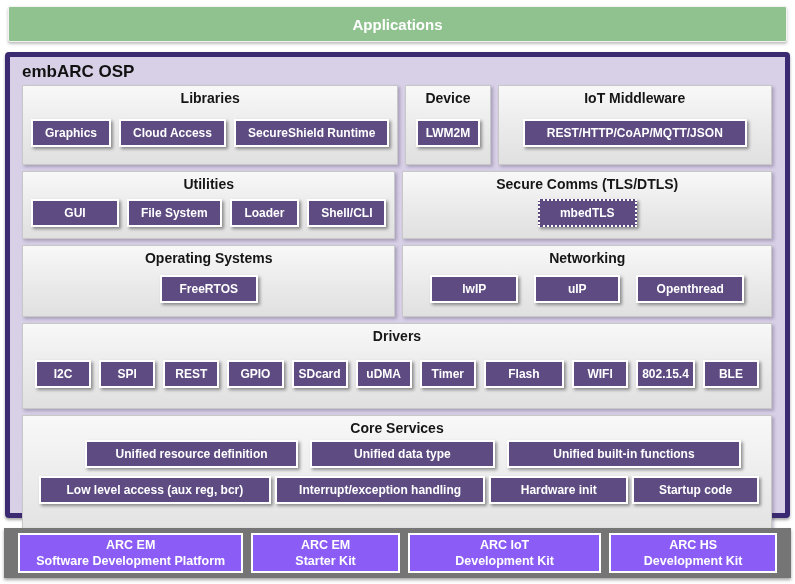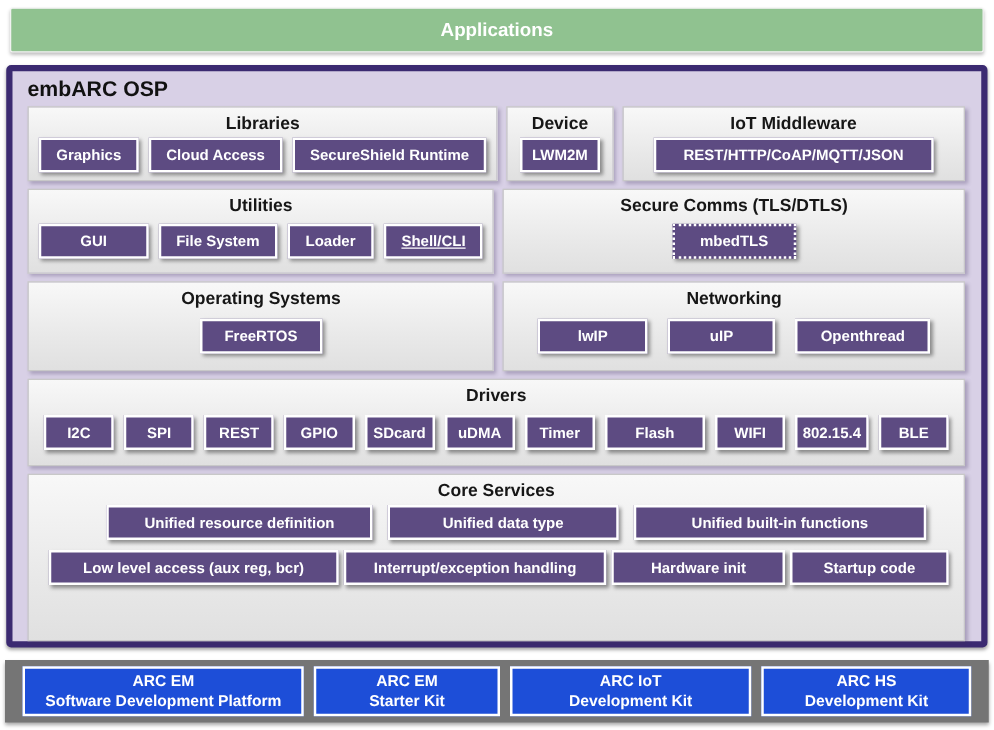--- a/index.html
+++ b/index.html
@@ -33,37 +33,37 @@
   .chip.dashed{border:2px dotted #ffffff;}
 
   
   .cs-rows{display:flex;flex-direction:column;gap:8px;flex:1;padding:2px 0 10px;}
   .cs-row{display:flex;}
 
   
   .hw-bar{position:absolute;left:4px;top:528px;width:787px;height:50px;box-sizing:border-box;
     background:#757575;box-shadow:0 2px 3px rgba(0,0,0,0.35);
     display:flex;gap:8px;padding:5px 14px;}
-  .kit{box-sizing:border-box;background:#1d4ed8;border:2px solid #ffffff;color:#ffffff;
+  .kit{box-sizing:border-box;background:#8b5cf6;border:2px solid #ffffff;color:#ffffff;
     font-weight:bold;font-size:12.5px;line-height:1.3;text-align:center;
     display:flex;flex-direction:column;justify-content:center;white-space:nowrap;}
 </style>
 </head>
 <body>
 
 <div class="canvas">
 
   <div class="apps-bar">Applications</div>
 
   <div class="osp">
     <div class="osp-title">embARC OSP</div>
 
     <div class="grid">
 
-      <div class="row" style="height:60px">
+      <div class="row" style="height:80px">
         <div class="section" style="flex:373 0 0;">
           <div class="section-title">Libraries</div>
           <div class="chips left">
             <span class="chip">Graphics</span>
             <span class="chip">Cloud Access</span>
             <span class="chip">SecureShield Runtime</span>
           </div>
         </div>
         <div class="section" style="flex:85 0 0;">
           <div class="section-title">Device</div>
@@ -79,21 +79,21 @@
         </div>
       </div>
 
       <div class="row" style="height:68px">
         <div class="section" style="flex:373 0 0;">
           <div class="section-title">Utilities</div>
           <div class="chips fill">
             <span class="chip" style="flex-grow:1.3;">GUI</span>
             <span class="chip" style="flex-grow:1.25;">File System</span>
             <span class="chip" style="flex-grow:0.9;">Loader</span>
-            <span class="chip" style="flex-grow:1.0;text-decoration:underline;">Shell/CLI</span>
+            <span class="chip" style="flex-grow:1.0;">Shell/CLI</span>
           </div>
         </div>
         <div class="section" style="flex:369 0 0;">
           <div class="section-title">Secure Comms (TLS/DTLS)</div>
           <div class="chips center">
             <span class="chip dashed" style="padding:5px 20px;">mbedTLS</span>
           </div>
         </div>
       </div>
 
@@ -107,21 +107,21 @@
         <div class="section" style="flex:369 0 0;">
           <div class="section-title">Networking</div>
           <div class="chips center" style="gap:16px;">
             <span class="chip" style="flex:0 0 88px;">lwIP</span>
             <span class="chip" style="flex:0 0 86px;">uIP</span>
             <span class="chip" style="flex:0 0 108px;">Openthread</span>
           </div>
         </div>
       </div>
 
-      <div class="row" style="height:70px">
+      <div class="row" style="height:86px">
         <div class="section" style="flex:1;">
           <div class="section-title">Drivers</div>
           <div class="chips fill" style="padding:2px 12px 8px;">
             <span class="chip" style="padding:5px 4px;">I2C</span>
             <span class="chip" style="padding:5px 4px;">SPI</span>
             <span class="chip" style="padding:5px 4px;">REST</span>
             <span class="chip" style="padding:5px 4px;">GPIO</span>
             <span class="chip" style="padding:5px 4px;">SDcard</span>
             <span class="chip" style="padding:5px 4px;">uDMA</span>
             <span class="chip" style="padding:5px 4px;">Timer</span>

